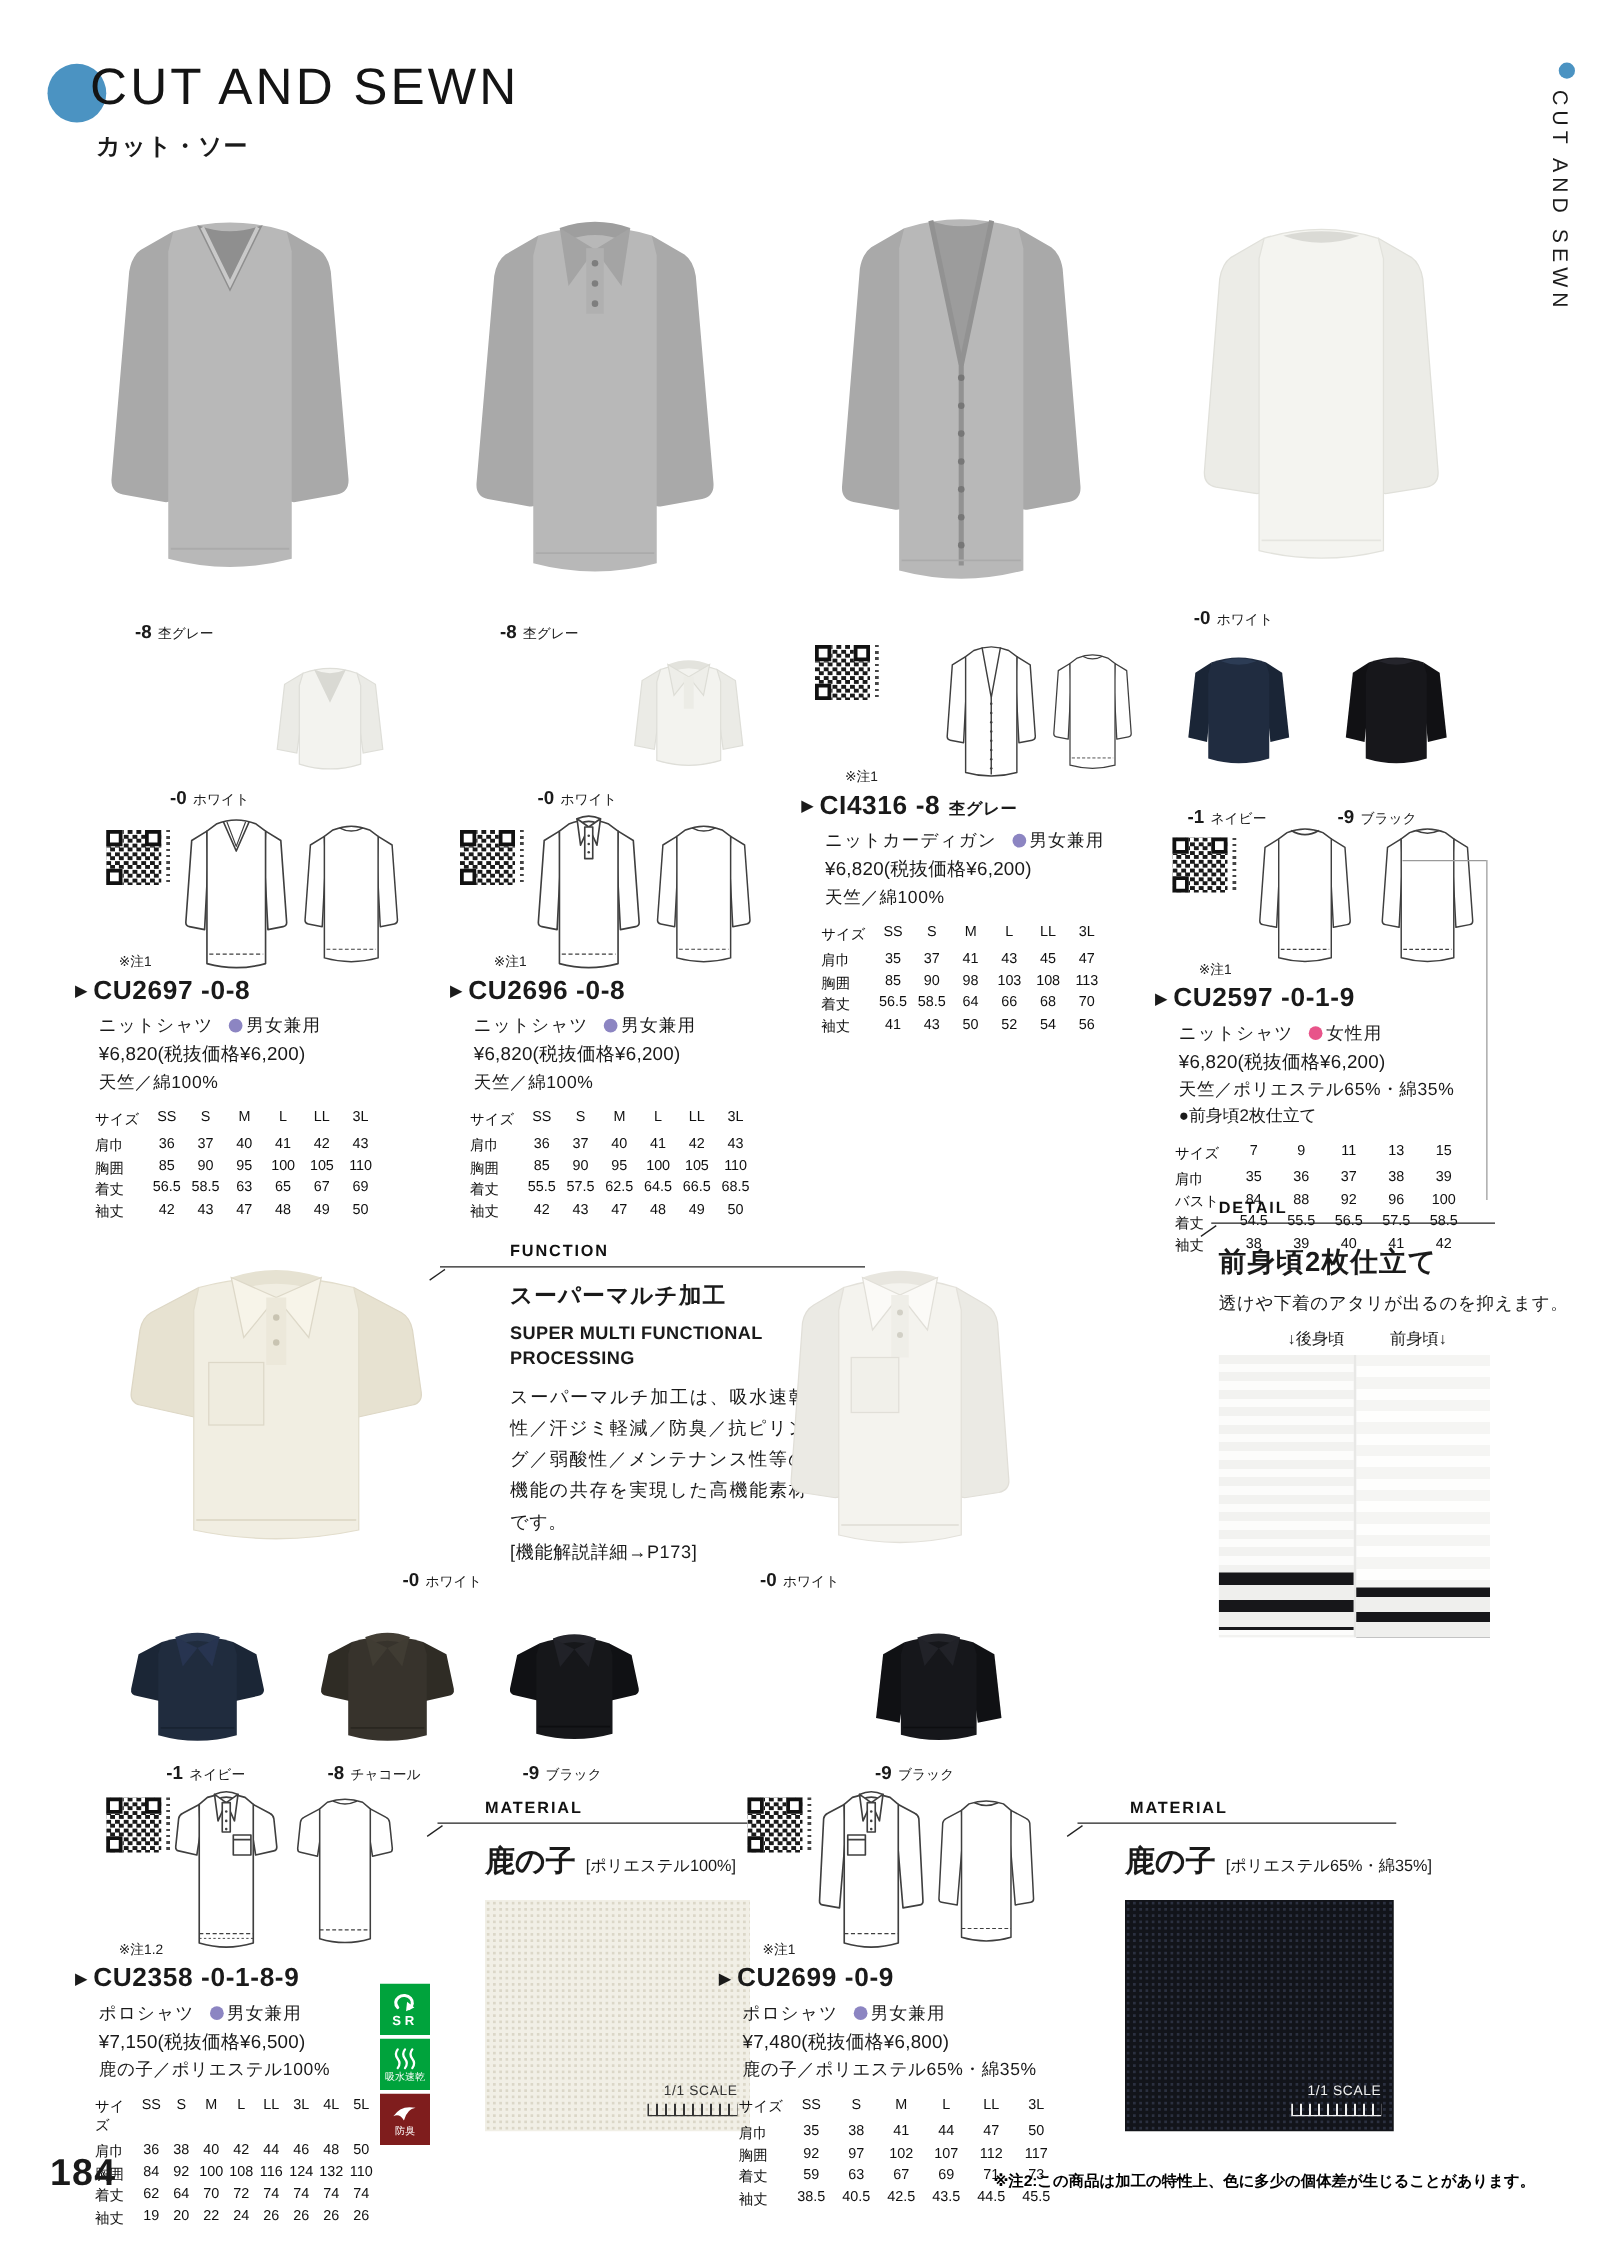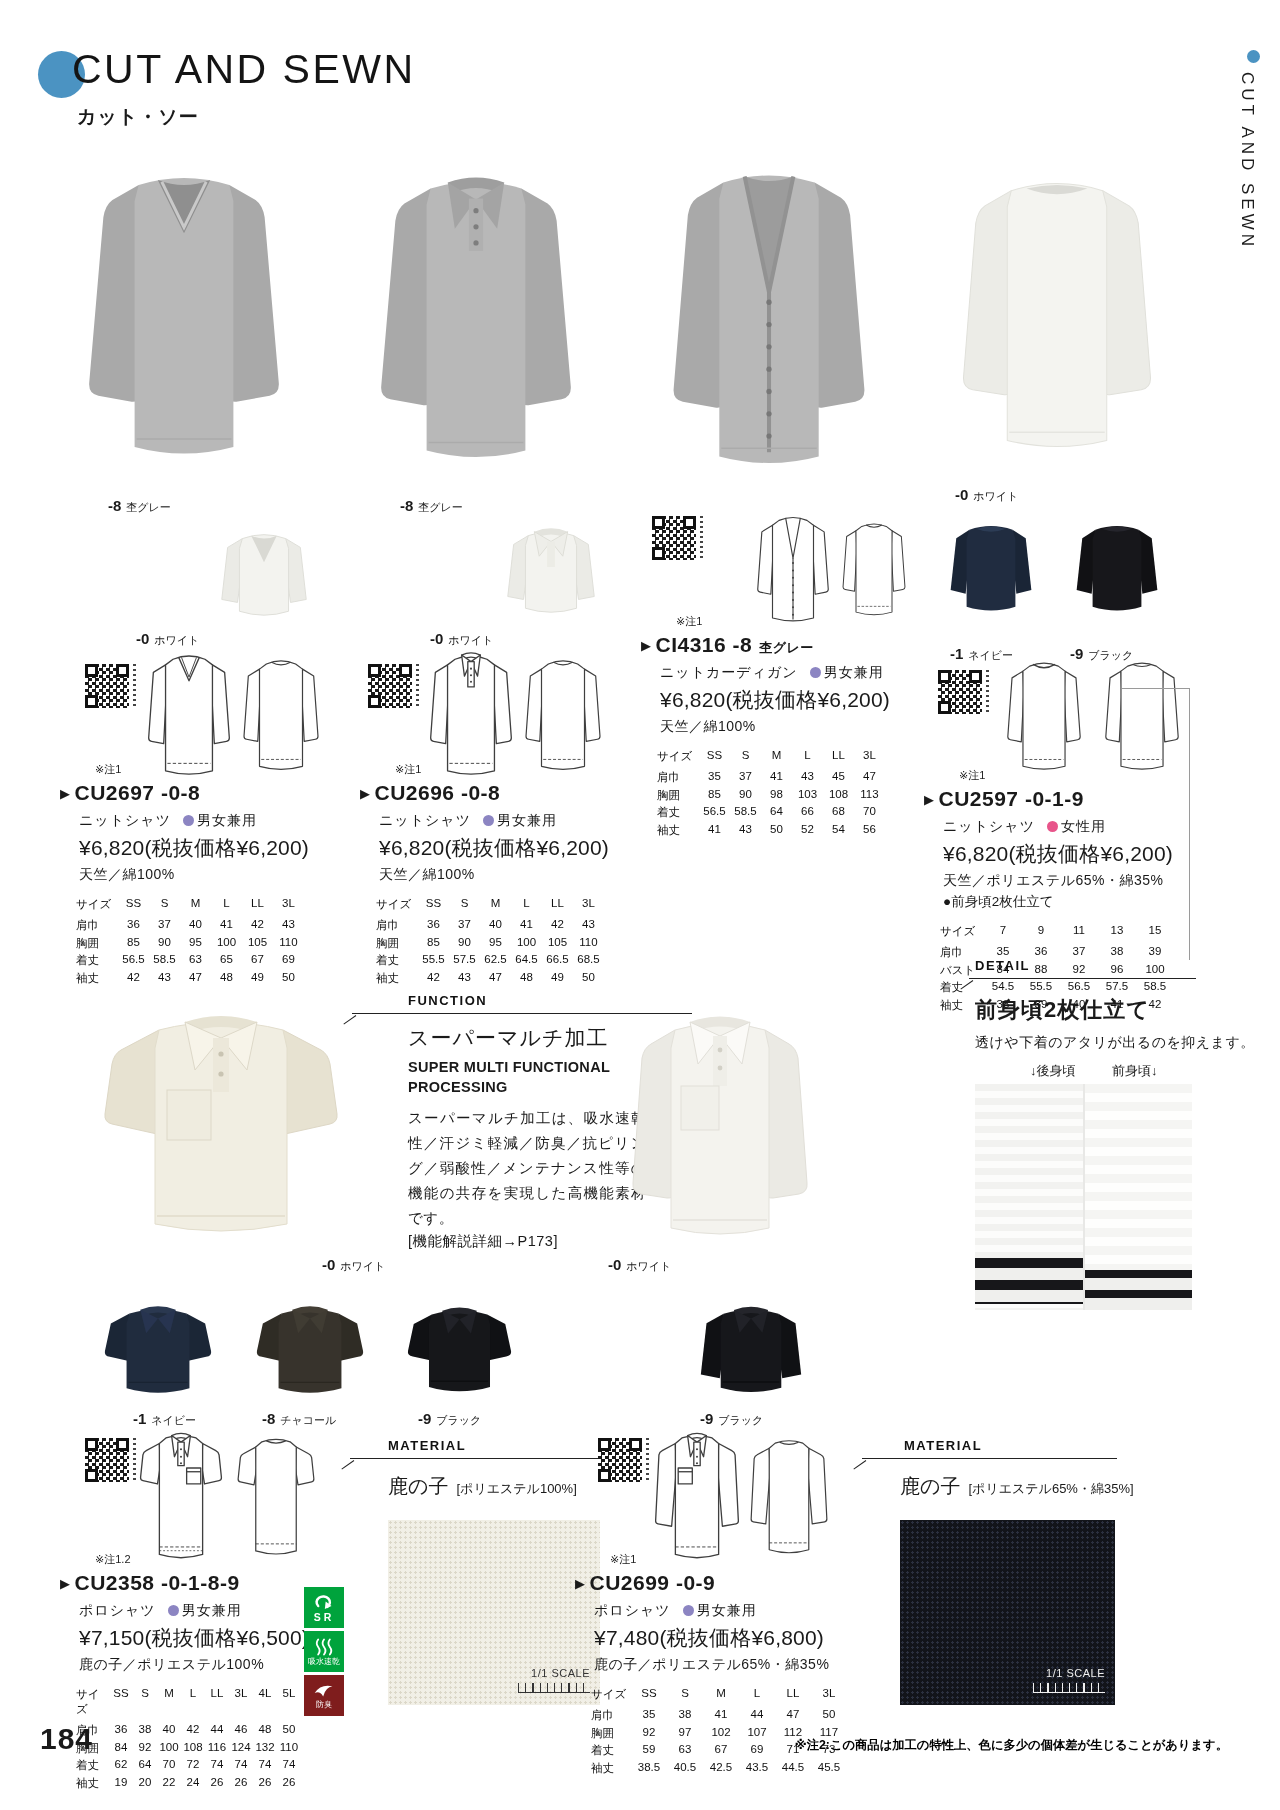--- a/index.html
+++ b/index.html
@@ -19,21 +19,21 @@
   .clabel .cname{font-size:11px}
   
   .prod{position:absolute;width:300px}
   .pnote{font-size:11px;color:#222;margin:0 0 4px 35px}
   .pcode{font-size:21px;font-weight:700;letter-spacing:.5px;white-space:nowrap}
   .pcode .arr{font-size:13px;margin-right:4px;vertical-align:2px}
   .pcode .ccolornote{font-size:13px;font-weight:700;margin-left:7px}
   .ptype{font-size:14px;letter-spacing:1px;margin:7px 0 0 19px}
   .dot{display:inline-block;width:11px;height:11px;border-radius:50%;margin:0 3px 0 12px;vertical-align:-1px}
   .dot.unisex{background:#8c85c2}.dot.female{background:#e8548a}
-  .pprice{font-size:21px;margin:4px 12px 0 19px;letter-spacing:.2px}
+  .pprice{font-size:15px;margin:4px 12px 0 19px;letter-spacing:.2px}
   .pmat{font-size:14px;margin:4px 0 0 19px;letter-spacing:.5px}
   .pfeat{font-size:13.5px;margin:3px 0 0 19px}
   .sz-table{font-size:11.5px;color:#111;margin:13px 0 0 16px}
   .trow{display:flex;margin-top:2.5px}
   .thead{margin-bottom:6px}
   .tcell{text-align:center}
   .tlabel{text-align:left}
   .c6 .tcell{width:31px}.c6 .tlabel{width:42px}
   .c6w .tcell{width:36px}.c6w .tlabel{width:40px}
   .c5 .tcell{width:38px}.c5 .tlabel{width:44px}
@@ -59,35 +59,35 @@
   
   .swatch{position:absolute}
   .sw-light{background-color:#f1efe6;background-image:radial-gradient(#dbd7c8 1.2px,rgba(0,0,0,0) 1.3px);
             background-size:5px 5px;color:#333}
   .sw-dark{background-color:#12141a;background-image:radial-gradient(#2b3040 1.2px,rgba(0,0,0,0) 1.3px);
            background-size:5px 5px;color:#f0f0f0}
   .scale-label{position:absolute;right:10px;bottom:26px;font-size:11px;letter-spacing:.5px}
   .ruler{position:absolute;right:10px;bottom:12px;width:72px;height:9px;border-bottom:1.6px solid currentColor;
          background:repeating-linear-gradient(90deg,currentColor 0 1.2px,rgba(0,0,0,0) 1.2px 7.2px)}
   .mat-name{position:absolute;white-space:nowrap}
-  .mat-name .mn{font-size:20px;font-weight:400;margin-right:8px}
+  .mat-name .mn{font-size:24px;font-weight:700;margin-right:8px}
   .mat-name .ms{font-size:13px}
   
   .detail-title{position:absolute;font-size:22px;font-weight:700;letter-spacing:1px}
   .detail-desc{position:absolute;font-size:14px;letter-spacing:.5px}
   .detail-lbl{position:absolute;font-size:13px}
   .detail-photo{position:absolute;left:975px;top:1084px;width:217px;height:226px;background:#fbfbfa;
                 overflow:hidden;display:flex}
   .dp-half{width:50%;height:100%;position:relative;background:repeating-linear-gradient(180deg,#f2f2f0 0 7px,#fcfcfb 7px 14px)}
   .dp-half.right{border-left:2px solid #e8e8e6;background:repeating-linear-gradient(180deg,#f5f5f3 0 9px,#fefefd 9px 18px)}
   .dp-half::after{content:"";position:absolute;left:0;width:100%}
   .dp-half.left::after{bottom:6px;height:46px;background:repeating-linear-gradient(180deg,#17171a 0 10px,#efefed 10px 22px)}
   .dp-half.right::after{bottom:0;height:40px;background:repeating-linear-gradient(180deg,#17171a 0 8px,#efefed 8px 20px)}
   
-  .fn-title{position:absolute;font-size:21px;font-weight:400;letter-spacing:1px}
+  .fn-title{position:absolute;font-size:18px;font-weight:700;letter-spacing:1px}
   .fn-en{position:absolute;font-size:14.5px;font-weight:700;line-height:1.35;letter-spacing:.3px}
   .fn-body{position:absolute;width:238px;font-size:14.5px;line-height:1.72;letter-spacing:.5px;text-align:justify}
   .fn-link{position:absolute;font-size:14.5px;letter-spacing:.5px}
   .lead{position:absolute;background:#9a9a9a}
   
   .pageno{position:absolute;left:40px;top:1722px;font-size:30px;font-weight:700;letter-spacing:1px}
   .notes{position:absolute;right:52px;top:1736px;font-size:12.3px;font-weight:600;text-align:right;line-height:1.5;color:#000}
 </style>
 </head>
 <body>

